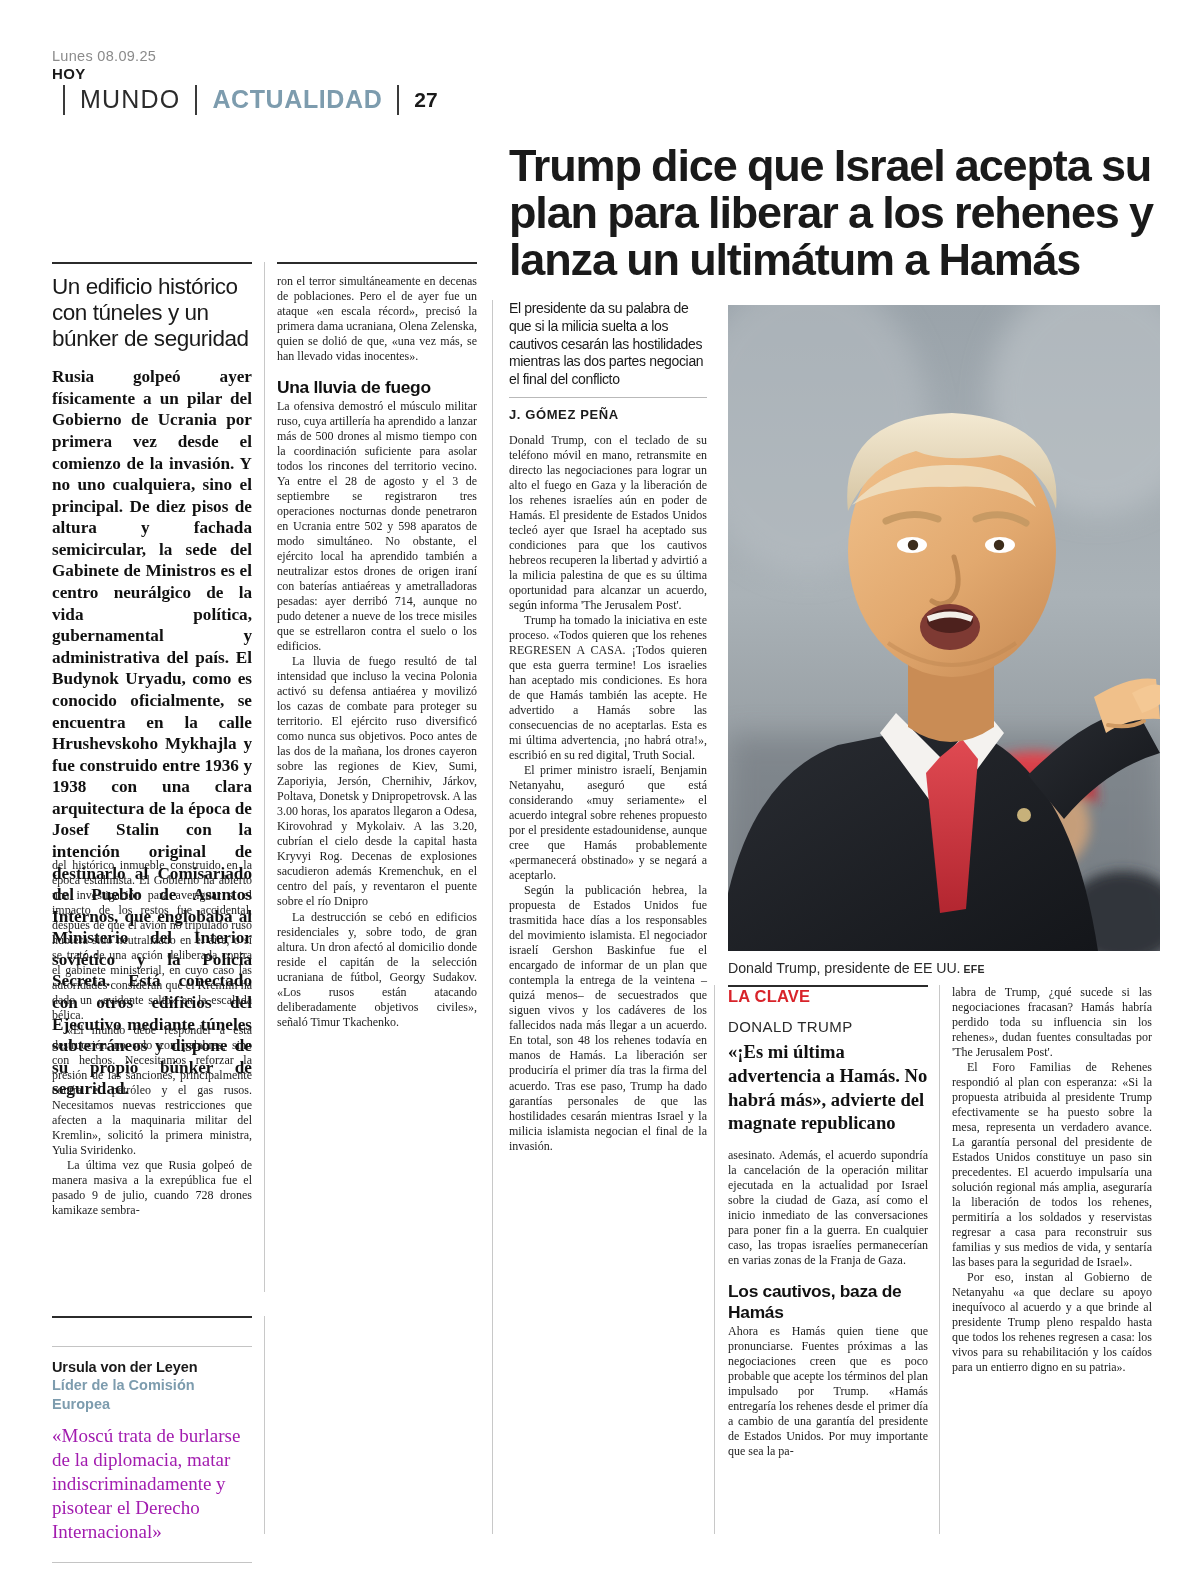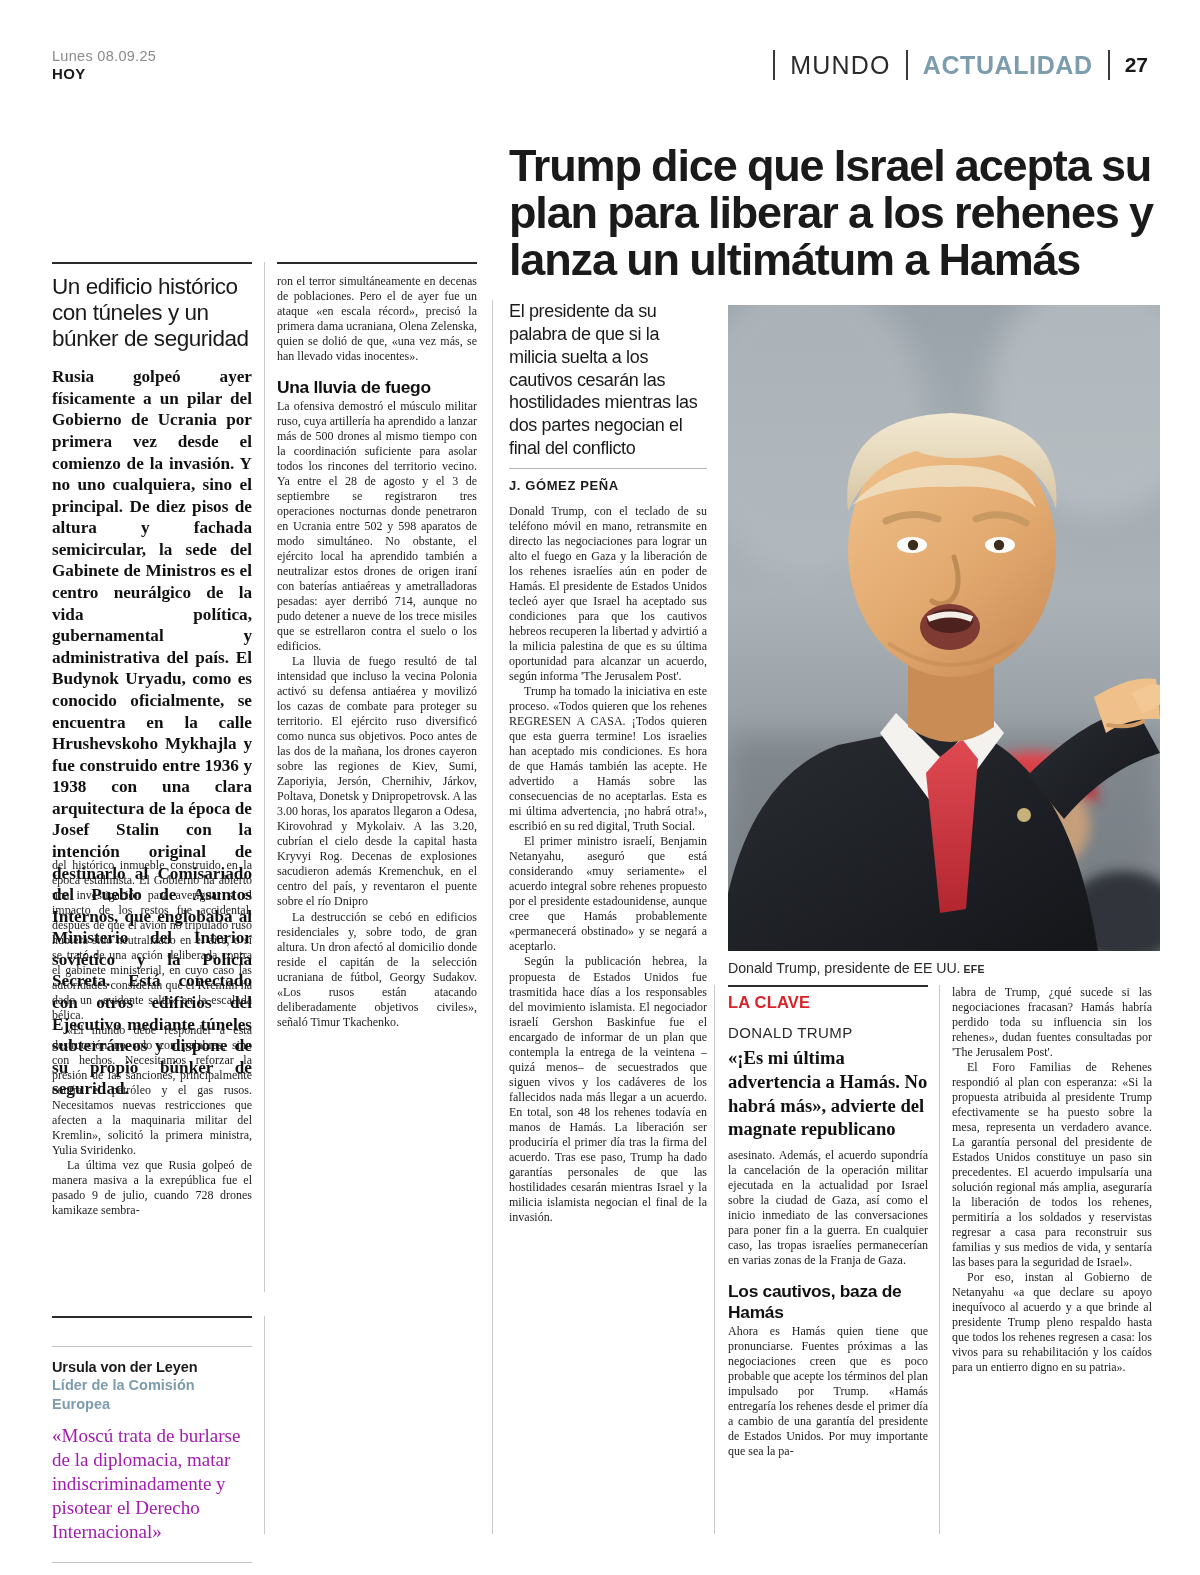--- a/index.html
+++ b/index.html
@@ -12,21 +12,21 @@
     overflow:hidden;
     position:relative;
   }
 
   
   .page { position:relative; width:1200px; height:1575px; padding:0; }
 
   
   .masthead {
     position:absolute; left:52px; top:48px; right:52px; height:44px;
-    display:flex; align-items:flex-start; justify-content:space-between;
+    display:flex; align-items:flex-start; justify-content:space-between;flex-direction:column;
   }
   .mh-left { font-family:"Liberation Sans", sans-serif; line-height:1.18; }
   .mh-date { font-size:14.5px; color:#8b8b8b; letter-spacing:.3px; font-weight:400; }
   .mh-brand { font-size:15px; color:#1a1a1a; font-weight:bold; letter-spacing:.4px; }
   .mh-right {
     font-family:"Liberation Sans", sans-serif;
     display:flex; align-items:center; gap:4px;
     height:30px; margin-top:2px;
   }
   .rule-v { width:2px; height:30px; background:#2b2b2b; margin:0 11px; }
@@ -81,21 +81,21 @@
   p.body + p.body { text-indent:1.25em; }
   .subhead {
     font-family:"Liberation Sans", sans-serif;
     font-weight:bold; font-size:17.4px; line-height:1.2;
     letter-spacing:-.3px; margin:13px 0 1px 0; color:#111;
   }
 
   
   .standfirst {
     font-family:"Liberation Sans", sans-serif;
-    font-size:18px; line-height:1.27; letter-spacing:-.35px;
+    font-size:14px; line-height:1.27; letter-spacing:-.35px;
     color:#1a1a1a; font-weight:400;
   }
   .byline-wrap { margin-top:8px; border-top:1px solid #b9b9b9; padding-top:9px; }
   .byline {
     font-family:"Liberation Sans", sans-serif;
     font-weight:bold; font-size:13px; letter-spacing:.6px; color:#1a1a1a;
   }
   .c3 .body-start { margin-top:11px; }
 
   
@@ -124,21 +124,21 @@
   .caption {
     position:absolute; left:728px; top:960px; width:432px;
     font-family:"Liberation Sans", sans-serif;
     font-size:14.2px; color:#2a2a2a; letter-spacing:-.05px;
   }
   .credit { font-size:10.5px; font-weight:bold; letter-spacing:.3px; margin-left:3px; }
 
   
   .clave {
     position:absolute; left:728px; top:985px; width:200px;
-    border-top:2.5px solid #2b2b2b; padding-top:6px;
+    border-top:2.5px solid #2b2b2b; padding-top:0;
   }
   .clave-title {
     font-family:"Liberation Sans", sans-serif; font-weight:bold;
     font-size:16.5px; letter-spacing:.2px; color:#d8232a;
   }
   .clave-who {
     font-family:"Liberation Sans", sans-serif; font-weight:400;
     font-size:15px; letter-spacing:.4px; color:#2b2b2b; margin-top:12px;
   }
   .clave-quote {

